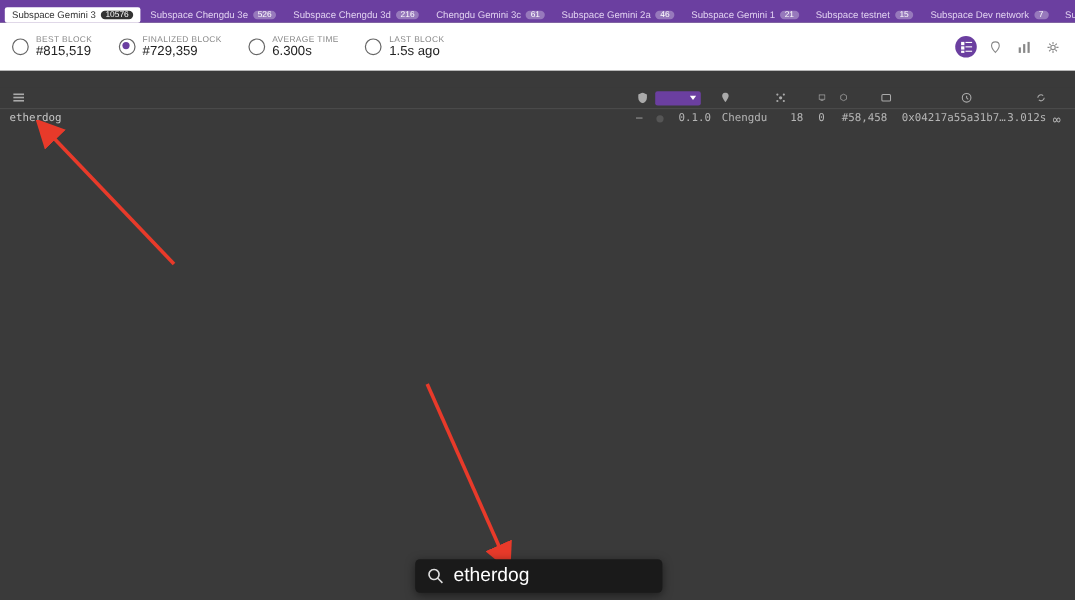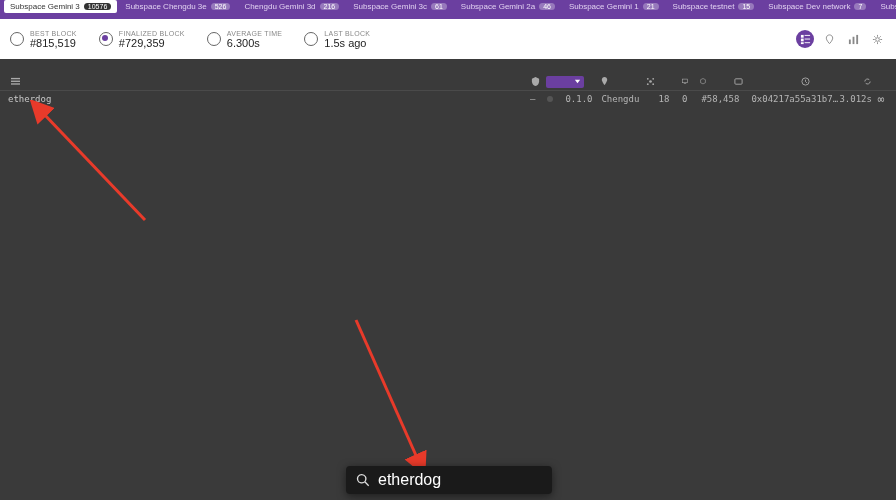--- a/index.html
+++ b/index.html
@@ -1,18 +1,18 @@
 <!DOCTYPE html>
 <html><head>
 <meta charset="utf-8">
 <style>
 * { margin: 0; padding: 0; box-sizing: border-box; }
 body { font-family: -apple-system, BlinkMacSystemFont, "Segoe UI", sans-serif; background: #3a3a3a; width: 896px; height: 500px; overflow: hidden; position: relative; }
 
-.tabs-bar { background: #6b3fa0; height: 19px; display: flex; align-items: flex-start; padding: 0 4px; gap: 2px; }
+.tabs-bar { background: #6b3fa0; height: 19px; display: flex; align-items: flex-end; padding: 0 4px; gap: 2px; }
 .tab { display: flex; align-items: center; gap: 4px; padding: 2px 6px; border-radius: 2px; font-size: 8px; color: #e0d0f0; cursor: pointer; white-space: nowrap; }
 .tab.active { background: #fff; color: #333; }
 .tab-count { background: rgba(255,255,255,0.3); color: #fff; border-radius: 8px; padding: 0 4px; font-size: 7px; min-width: 12px; text-align: center; }
 .tab.active .tab-count { background: #333; color: #fff; }
 
 .stats-bar { background: #fff; height: 40px; display: flex; align-items: center; padding: 0 10px; gap: 22px; }
 .stat { display: flex; align-items: center; gap: 6px; }
 .stat-icon { width: 14px; height: 14px; border: 1.5px solid #666; border-radius: 50%; position: relative; flex-shrink: 0; }
 .stat-icon.filled::after { content: ""; position: absolute; top: 2px; left: 2px; width: 6px; height: 6px; background: #6b3fa0; border-radius: 50%; }
 .stat-text { display: flex; flex-direction: column; }
@@ -52,25 +52,25 @@
 <div class="tabs-bar">
   <div class="tab active">
       <span>Subspace Gemini 3</span>
       <span class="tab-count">10576</span>
     </div>
   <div class="tab">
       <span>Subspace Chengdu 3e</span>
       <span class="tab-count">526</span>
     </div>
   <div class="tab">
-      <span>Chengdu Gemini 3d</span>
+      <span>Subspace Chengdu 3d</span>
       <span class="tab-count">216</span>
     </div>
   <div class="tab">
-      <span>Subspace Gemini 3c</span>
+      <span>Chengdu Gemini 3c</span>
       <span class="tab-count">61</span>
     </div>
   <div class="tab">
       <span>Subspace Gemini 2a</span>
       <span class="tab-count">46</span>
     </div>
   <div class="tab">
       <span>Subspace Gemini 1</span>
       <span class="tab-count">21</span>
     </div>

